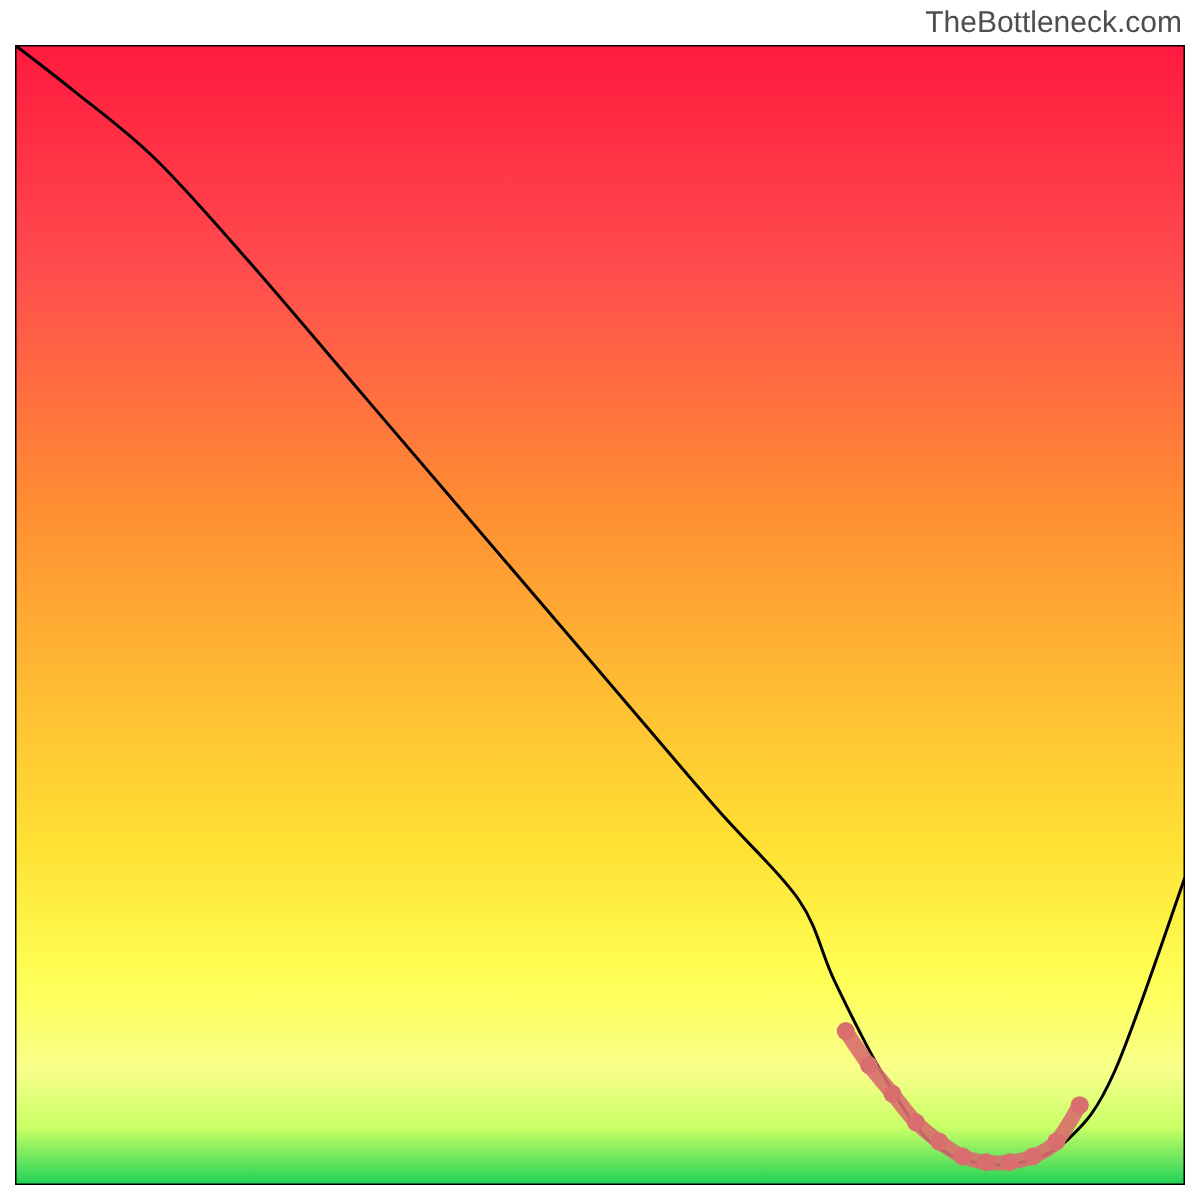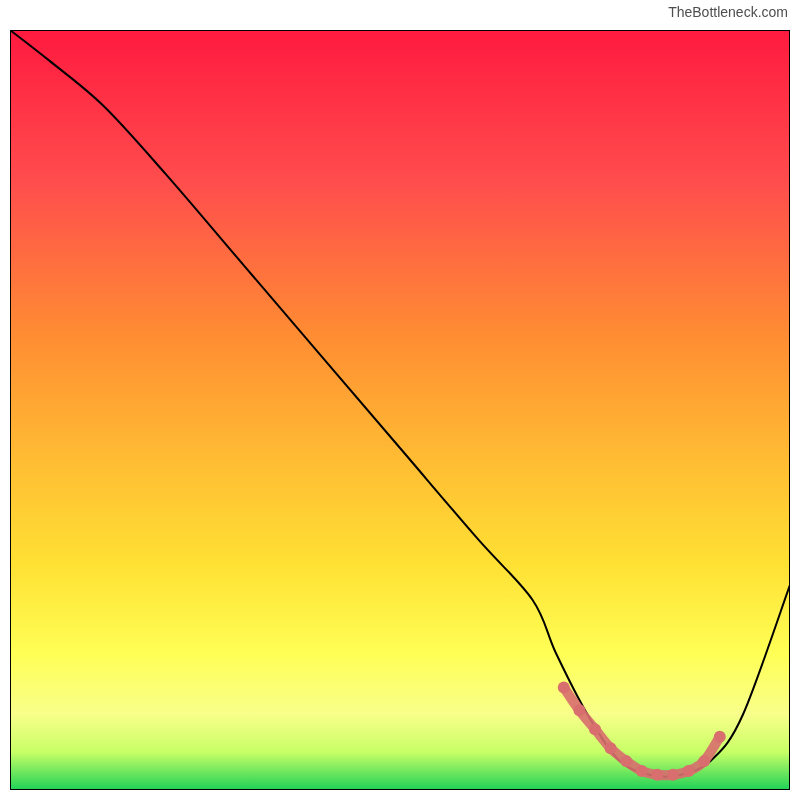--- a/index.html
+++ b/index.html
@@ -8,21 +8,21 @@
   width: 800px;
   height: 800px;
   background: #ffffff;
   position: relative;
   font-family: Arial, sans-serif;
 }
 .attribution {
   position: absolute;
   top: 4px;
   right: 12px;
-  font-size: 14px;
+  font-size: 20px;
   color: #4e4e4e;
   font-weight: normal;
 }
 .chart-wrap {
   position: absolute;
   left: 10px;
   top: 30px;
   width: 780px;
   height: 760px;
 }

